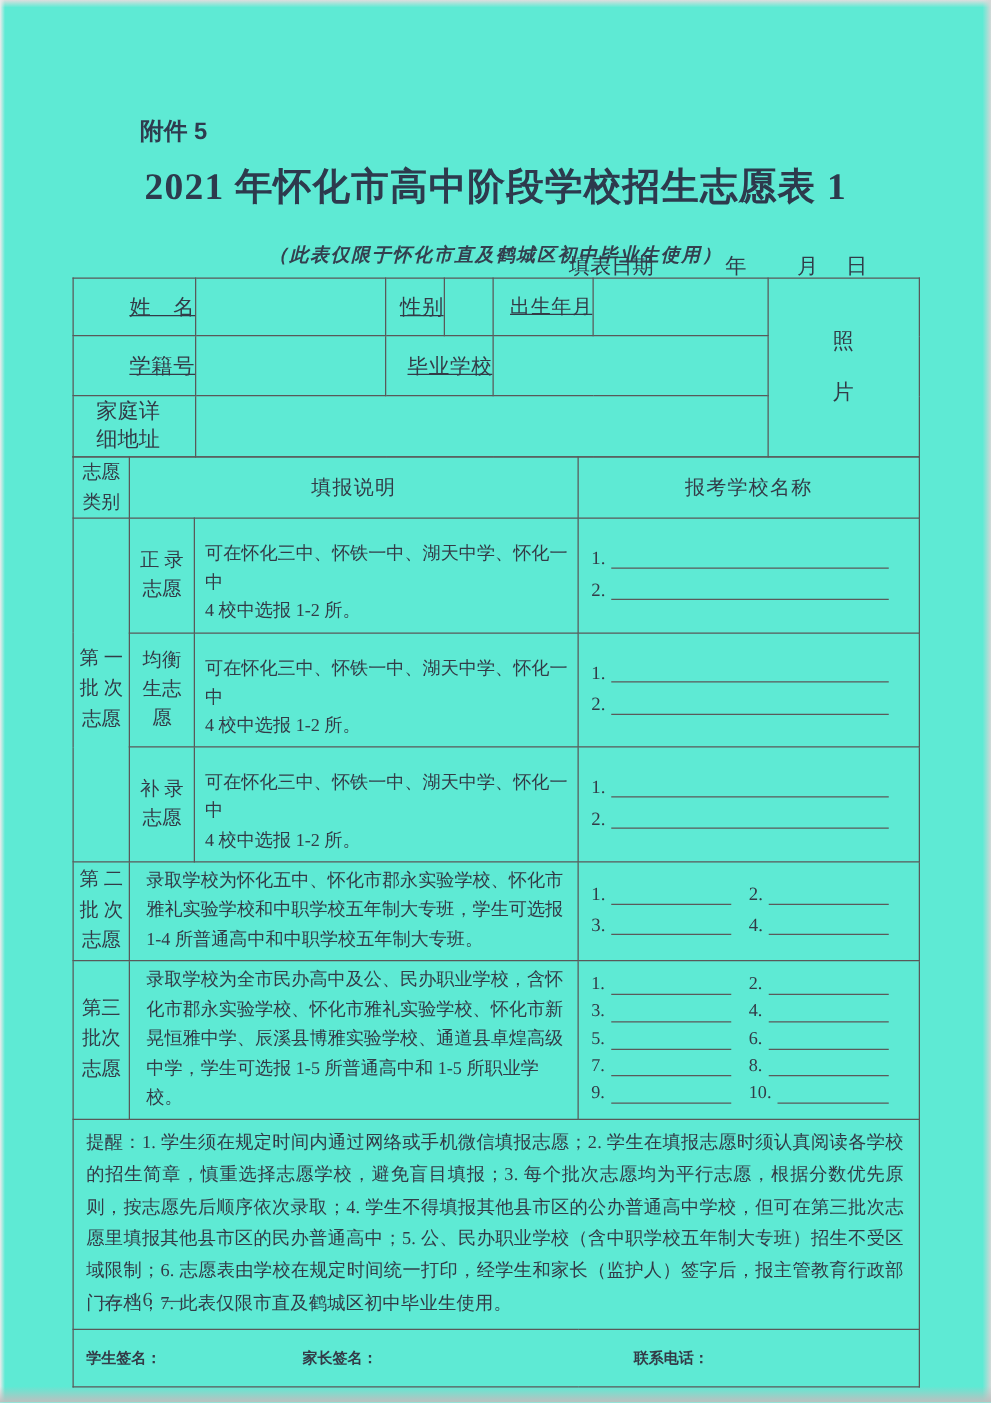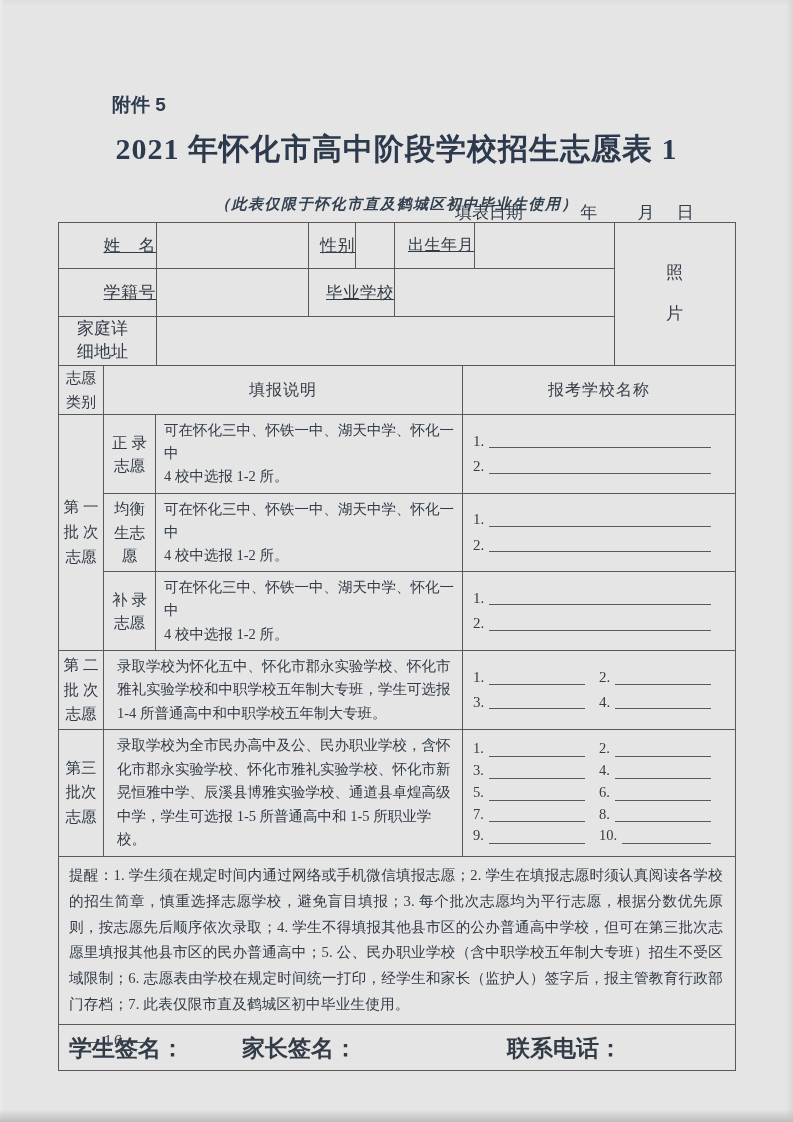--- a/index.html
+++ b/index.html
@@ -2,21 +2,21 @@
 <html><head>
 <meta charset="utf-8">
 <style>
   html,body{margin:0;padding:0;}
   body{
     width:793px;height:1122px;background:#ffffff;
     font-family:"Liberation Serif","DejaVu Serif",serif;
     color:#333b47;
     -webkit-font-smoothing:antialiased;
   }
-  .page{position:relative;width:793px;height:1122px;background:#e5e5e5;overflow:hidden;}
+  .page{position:relative;width:793px;height:1122px;background:#5eead4;overflow:hidden;}
   
   .edge-top{position:absolute;top:0;left:0;right:0;height:6px;background:linear-gradient(180deg,#dedede,rgba(255,255,255,0));}
   .edge-bottom{position:absolute;bottom:0;left:0;right:0;height:13px;background:linear-gradient(0deg,#bfbfbf,rgba(255,255,255,0));}
   .edge-right{position:absolute;top:0;bottom:0;right:0;width:7px;background:linear-gradient(270deg,#d7d7d7,rgba(255,255,255,0));}
   .edge-left{position:absolute;top:0;bottom:0;left:0;width:4px;background:linear-gradient(90deg,#ececec,rgba(255,255,255,0));}
 
   .attachment{position:absolute;left:112px;top:92px;font-family:"Liberation Sans","DejaVu Sans",sans-serif;font-size:19px;font-weight:bold;color:#2e3b4e;}
   .doc-title{position:absolute;left:0;top:129px;width:793px;text-align:center;font-size:30px;font-weight:bold;letter-spacing:1px;color:#2d3a4d;}
   .doc-subtitle{position:absolute;left:0;top:171px;width:793px;text-align:center;font-size:15px;font-style:italic;font-weight:bold;letter-spacing:1.5px;color:#33404f;margin-top:24px;}
   .date-line{position:absolute;left:455px;top:201px;font-size:17px;color:#313c49;white-space:nowrap;}
@@ -29,38 +29,38 @@
   td{border:1px solid #595959;vertical-align:middle;padding:0;overflow:hidden;}
   .tableB{margin-top:-1px;border-radius:28px;}
 
   .lbl{text-align:right;font-size:17px;letter-spacing:0.5px;text-decoration:underline;}
   .addr{ text-align:left;padding-left:18px;font-size:17px;line-height:1.35;white-space:pre-line;}
   .photo{text-align:center;font-size:17px;line-height:1.2;white-space:pre-line;letter-spacing:1px;}
 
   .hdr{text-align:center;font-size:16px;letter-spacing:1px;}
   .vlabel{white-space:pre-line;text-align:center;font-size:15.5px;line-height:1.6;}
   .sub{white-space:pre-line;text-align:center;font-size:15.5px;line-height:1.5;}
-  .instr{font-size:14.5px;line-height:1.6;padding:4px 6px 4px 8px;white-space:pre-line;text-align:left;}
+  .instr{font-size:14.5px;line-height:1.6;padding:17px 6px 4px 8px;white-space:pre-line;text-align:left;}
   .instr-wide{font-size:14.5px;line-height:1.62;padding:4px 10px 4px 13px;text-align:left;}
 
   .slots{padding:3px 24px 3px 10px;}
   .slot-row{display:flex;}
   .slot{display:flex;flex:1;align-items:flex-end;font-size:15px;min-width:0;}
   .slot + .slot{margin-left:14px;}
   .num{white-space:nowrap;line-height:1.5;}
   .line{flex:1;height:0;border-bottom:1px solid #5a5a5a;margin:0 0 4px 5px;}
   .slots-1col .slot-row{margin:3px 0;}
   .slots-2col .slot-row{margin:2px 0;}
   .slots-2col.tight .slot-row{margin:0;}
   .slots-2col.tight .slot{font-size:14.5px;}
   .slots-2col.tight .line{margin-bottom:3px;}
 
   .reminder{padding:6px 12px 6px 10px;font-size:14.6px;line-height:1.78;text-align:justify;letter-spacing:0.2px;}
   .sig-cell{position:relative;}
-  .sig{position:absolute;top:50%;transform:translateY(-50%);font-size:23px;font-weight:bold;white-space:nowrap;}
+  .sig{position:absolute;top:50%;transform:translateY(-50%);font-size:12px;font-weight:bold;white-space:nowrap;}
   .sig-student{left:10px;}
   .sig-parent{left:183px;}
   .sig-phone{left:448px;}
 
   .page-number{position:absolute;left:80px;top:1032px;width:130px;font-size:16px;letter-spacing:2px;color:#39434f;}
 </style>
 </head>
 <body>
 
 <div class="page">

